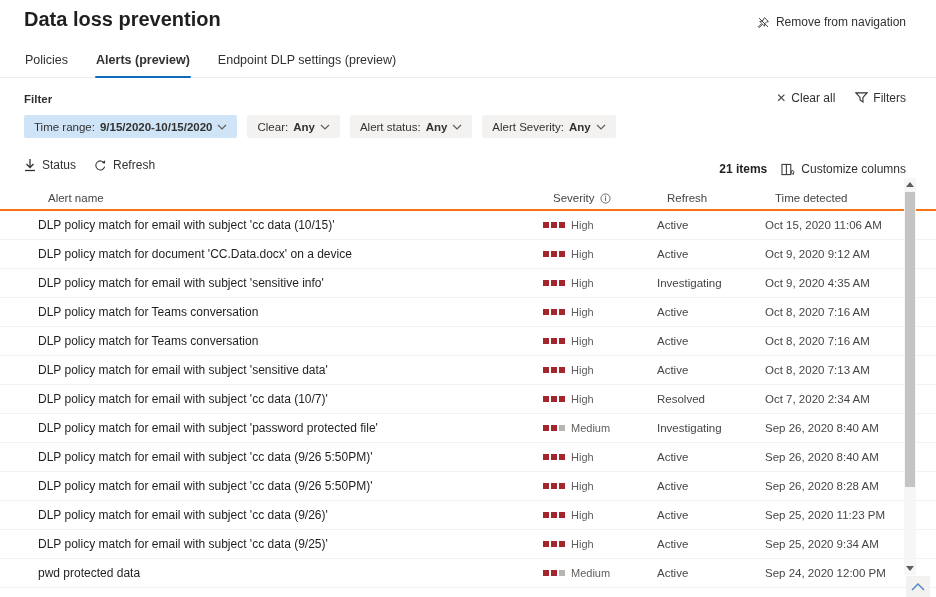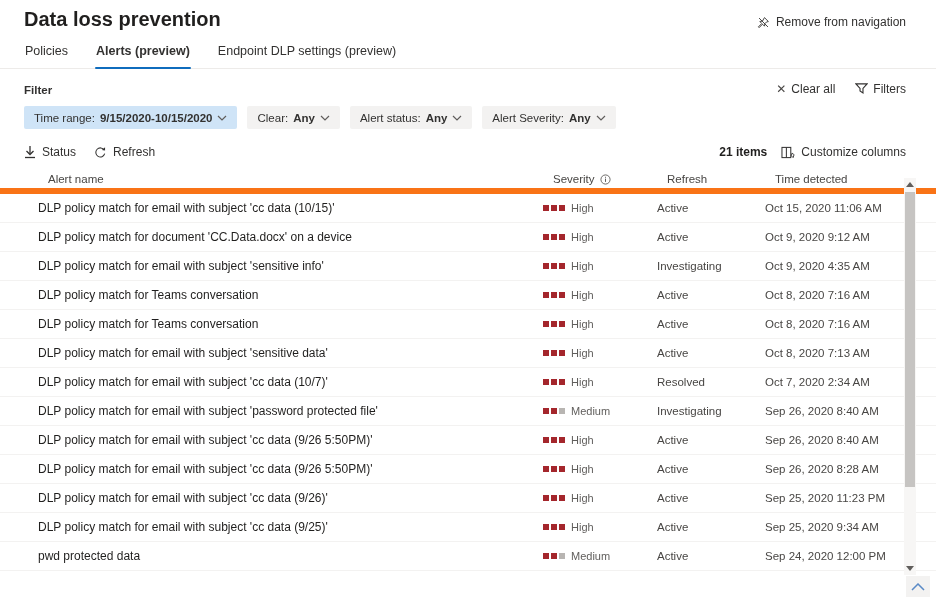--- a/index.html
+++ b/index.html
@@ -7,21 +7,21 @@
   body { font-family:"Liberation Sans", sans-serif; color:#323130; }
   .page { position:relative; width:936px; height:597px; background:#fff; overflow:hidden; }
 
   
   .top-bar { display:flex; justify-content:space-between; align-items:flex-start; padding:8px 30px 0 24px; }
   .page-title { font-size:20px; font-weight:700; color:#201f1e; }
   .remove-nav { display:flex; align-items:center; gap:6px; font-size:12px; color:#323130;
                 background:none; border:none; cursor:pointer; margin-top:7px; font-family:inherit; }
 
   
-  .tabs { display:flex; gap:26px; padding:0 24px; margin-top:13px; border-bottom:1px solid #edebe9; }
+  .tabs { display:flex; gap:26px; padding:0 24px; margin-top:22px; border-bottom:1px solid #edebe9; }
   .tab { font-size:12.5px; color:#323130; padding:0 1px 10px; background:none; border:none;
          cursor:pointer; position:relative; font-family:inherit; }
   .tab.active { font-weight:700; }
   .tab.active::after { content:""; position:absolute; left:0; right:0; bottom:-1px; height:2px;
                        background:var(--accent,#0f6cbd); border-radius:1px; }
 
   
   .filter-row { display:flex; justify-content:space-between; align-items:flex-end; padding:13px 30px 0 24px; }
   .filter-label { font-size:11.5px; font-weight:700; color:#323130; }
   .filter-actions { display:flex; gap:20px; }
@@ -33,30 +33,30 @@
   .chips-row { display:flex; gap:10px; padding:10px 24px 0; }
   .chip { display:flex; align-items:center; gap:5px; font-size:11.5px; color:#323130;
           background:var(--chip-bg,#f3f2f1); border:none; border-radius:2px; padding:0 10px;
           height:23px; cursor:pointer; font-family:inherit; white-space:nowrap;justify-content:space-between; }
   .chip.selected { background:var(--chip-sel,#cfe4f7); }
   .chip .chip-value { font-weight:700; }
 
   
   .toolbar { display:flex; justify-content:space-between; align-items:center; padding:16px 30px 0 24px; }
   .toolbar-left { display:flex; gap:18px; }
-  .toolbar-right { display:flex; align-items:flex-end; gap:14px; }
+  .toolbar-right { display:flex; align-items:flex-end; gap:14px;margin-top:8px; }
   .tool-btn { display:flex; align-items:center; gap:6px; font-size:12px; color:#323130;
               background:none; border:none; cursor:pointer; font-family:inherit; }
   .items-count { font-size:12px; font-weight:700; color:#201f1e; }
 
   
   .table { margin-top:11px; }
   .thead, .row { display:grid; grid-template-columns:505px 114px 108px 1fr;
                  padding-left:38px; padding-right:42px; align-items:center; }
-  .thead { height:24px; border-bottom:6px solid #f97316; font-size:11.5px; color:#484644;padding-left:48px; }
+  .thead { height:24px; border-bottom:2px solid #f97316; font-size:11.5px; color:#484644;padding-left:48px; }
   .th { display:flex; align-items:center; gap:5px; }
   .row { height:29px; border-bottom:1px solid #f3f2f1; cursor:pointer; }
   .cell.name { font-size:12px; color:#201f1e; white-space:nowrap; overflow:hidden; }
   .cell.sev { display:flex; align-items:center; gap:2px; }
   .sq { width:6px; height:6px; display:inline-block; }
   .sq-red { background:var(--sev-red,#a4262c); }
   .sq-gray { background:var(--sev-gray,#b8b5b2); }
   .sev-label { font-size:11px; color:#605e5c; margin-left:4px; }
   .cell.status { font-size:11.5px; color:#484644; }
   .cell.time { font-size:11.5px; color:#484644; white-space:nowrap; }

